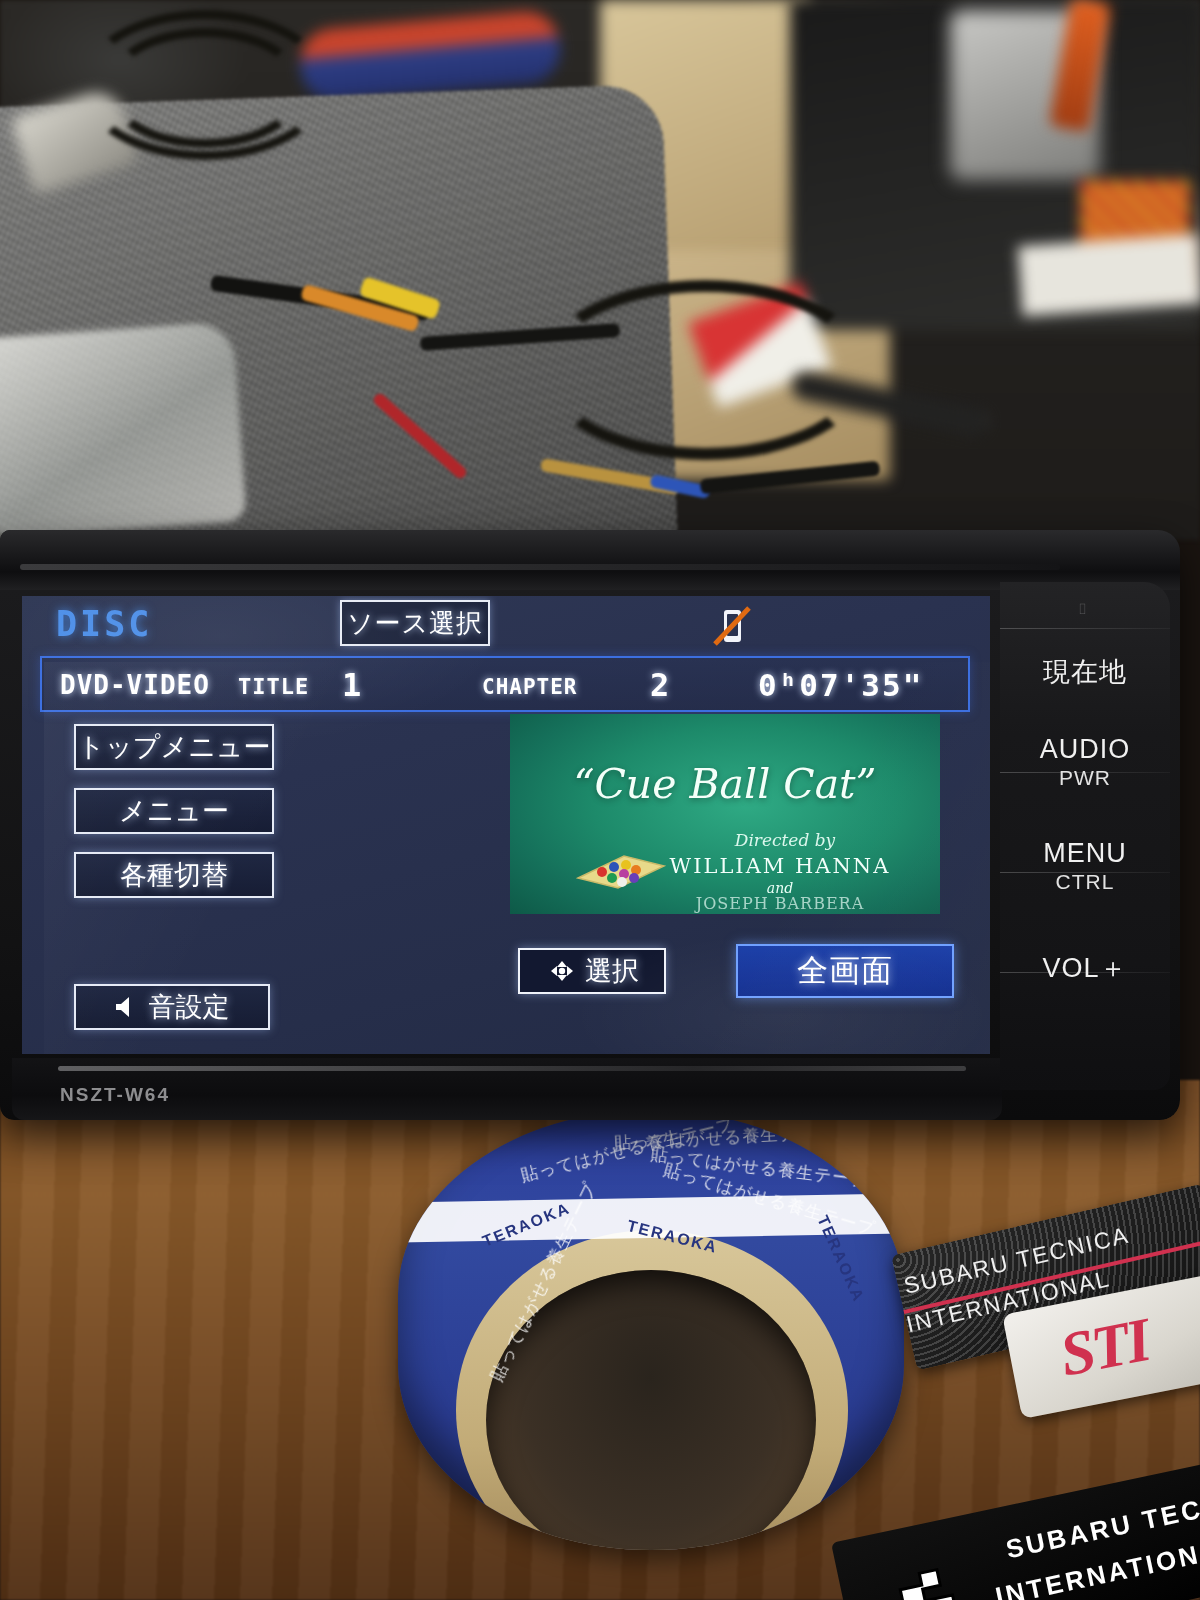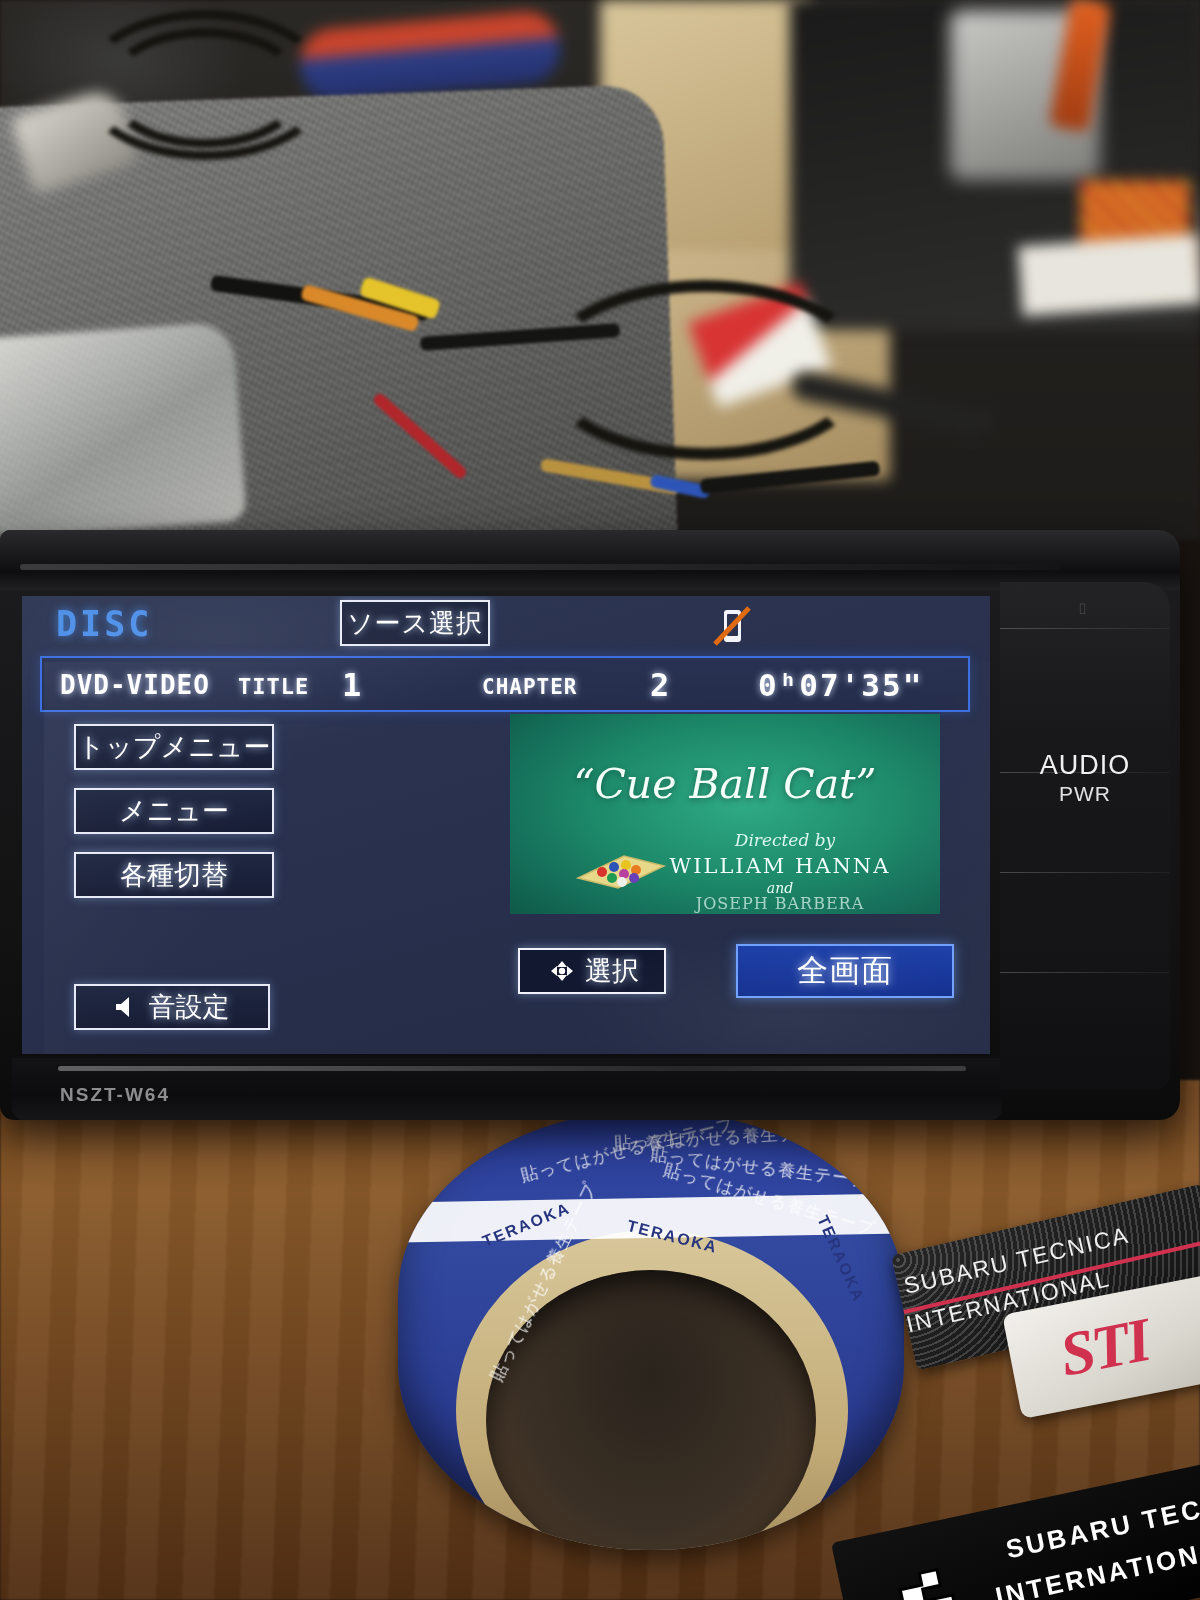--- a/index.html
+++ b/index.html
@@ -512,24 +512,34 @@
     </div>
 
     <div id="hw-panel">
       <span id="hw-eject">⌷</span>
 
       <div class="hw-div" style="top:46px;"></div>
       <div class="hw-div" style="top:190px;"></div>
       <div class="hw-div" style="top:290px;"></div>
       <div class="hw-div" style="top:390px;"></div>
 
-
-      <div class="hw-btn" style="top:148px;height:64px;margin-top:16px;">
+      <div class="hw-btn" style="top:62px;height:56px;">
+        <span class="main">現在地</span>
+      </div>
+
+      <div class="hw-btn" style="top:148px;height:64px;">
         <span class="main">AUDIO</span>
         <span class="sub">PWR</span>
       </div>
 
-
+      <div class="hw-btn" style="top:252px;height:64px;">
+        <span class="main">MENU</span>
+        <span class="sub">CTRL</span>
+      </div>
+
+      <div class="hw-btn" style="top:360px;height:52px;">
+        <span class="main">VOL＋</span>
+      </div>
 
     </div>
   </div>
 
 </div>
 
 </body></html>

